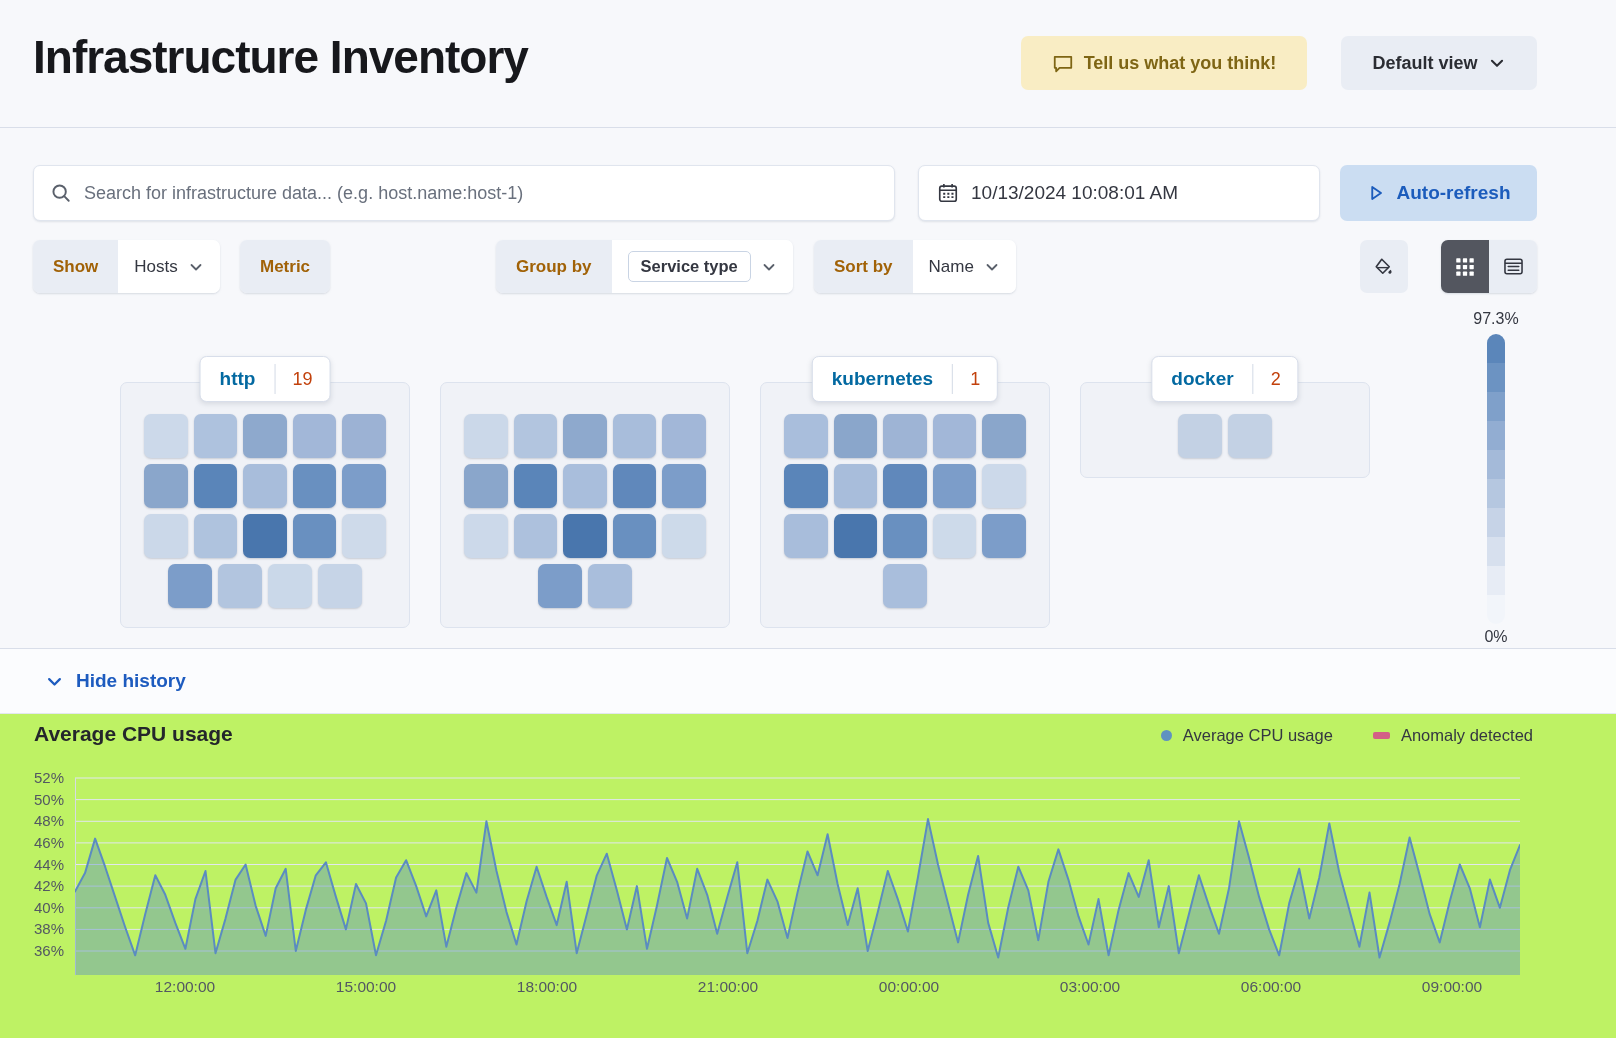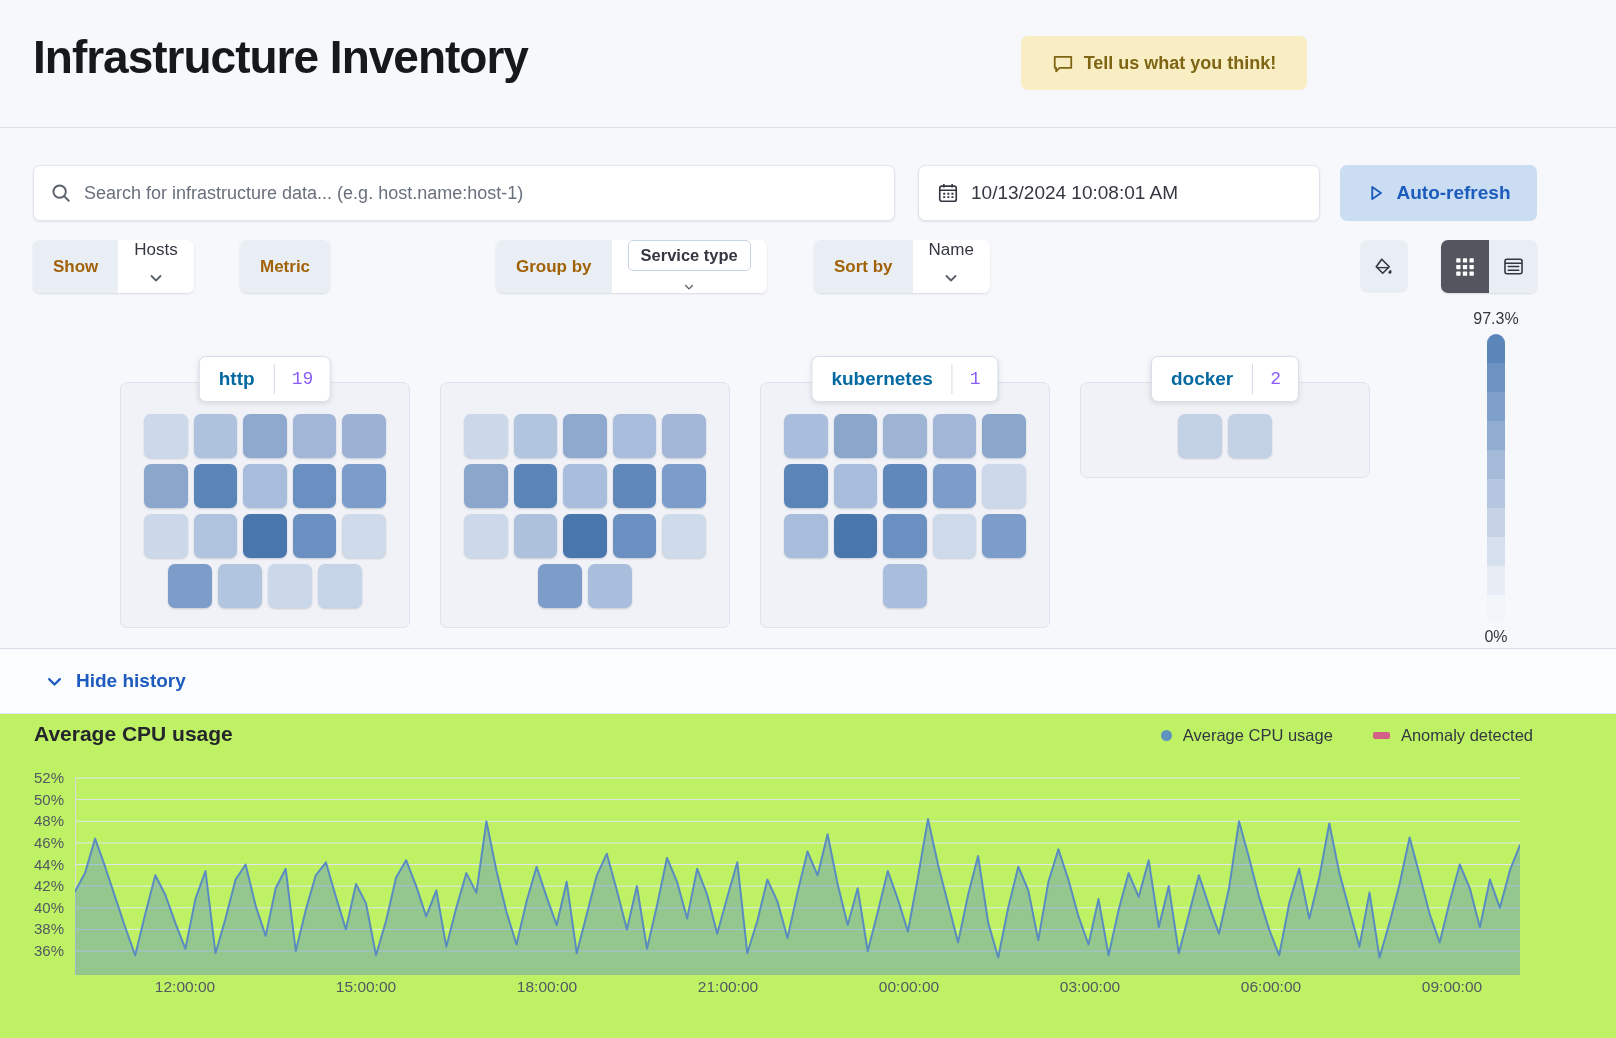--- a/index.html
+++ b/index.html
@@ -17,35 +17,35 @@
   
   .search-box { position:absolute; left:33px; top:165px; width:862px; height:56px; background:#fff; border:1px solid #e0e5ee; border-radius:7px; box-shadow:0 1px 2px rgba(152,162,179,.25); display:flex; align-items:center; padding:0 16px; gap:12px; }
   .search-box input { border:none; outline:none; flex:1; font-size:18px; font-family:"Liberation Sans",sans-serif; color:#343741; background:transparent; }
   .search-box input::placeholder { color:#69707d; }
   .date-picker { position:absolute; left:918px; top:165px; width:402px; height:56px; background:#fff; border:1px solid #e0e5ee; border-radius:7px; box-shadow:0 1px 2px rgba(152,162,179,.25); display:flex; align-items:center; padding:0 18px; gap:12px; font-size:19px; font-weight:500; cursor:pointer; }
   .btn-autorefresh { position:absolute; left:1340px; top:165px; width:197px; height:56px; background:#cbddf2; color:#1c5cbc; font-size:19px; }
 
   
   .fgroup { position:absolute; top:240px; height:53px; display:flex; border-radius:7px; box-shadow:0 1px 2px rgba(152,162,179,.35); overflow:hidden; }
   .fg-label { background:#e9edf4; display:flex; align-items:center; padding:0 20px; font-size:17px; font-weight:700; color:#a16207; }
-  .fg-value { background:#fff; display:flex; align-items:center; gap:10px; padding:0 16px; font-size:17px; font-weight:500; color:#343741; cursor:pointer;flex-direction:column; }
+  .fg-value { background:#fff; display:flex; align-items:center; gap:10px; padding:0 16px; font-size:17px; font-weight:500; color:#343741; cursor:pointer; }
   .token { border:1px solid #c9d4e4; border-radius:5px; padding:5px 12px; font-weight:700; font-size:16.5px; background:#fff; }
   .icon-btn { position:absolute; top:240px; width:48px; height:53px; border-radius:7px; background:#e9edf4; display:flex; align-items:center; justify-content:center; cursor:pointer; }
   .seg-toggle { position:absolute; left:1441px; top:240px; width:96px; height:53px; border-radius:7px; overflow:hidden; display:flex; box-shadow:0 1px 2px rgba(152,162,179,.35); }
   .seg-half { width:48px; height:53px; display:flex; align-items:center; justify-content:center; cursor:pointer; }
   .seg-active { background:#53565f; }
   .seg-inactive { background:#e9edf4; }
 
   
   .waffle-row { position:absolute; left:120px; top:382px; display:flex; gap:30px; align-items:flex-start; }
   .wgroup { position:relative; width:290px; background:#f0f2f7; border:1px solid #dde3ee; border-radius:7px; padding:31px 23px 19px 23px; }
   .wbadge { position:absolute; top:-27px; left:50%; transform:translateX(-50%); background:#fff; border:1px solid #d8deea; border-radius:7px; box-shadow:0 2px 5px rgba(100,110,130,.18); display:flex; align-items:center; height:46px; z-index:2; }
   .wbadge .wname { padding:0 19px; font-size:19px; font-weight:700; color:#0369a1; white-space:nowrap; }
   .wbadge .wdiv { width:1px; height:30px; background:#d3dae6; }
-  .wbadge .wcount { padding:0 17px; font-size:18px; color:#8b5cf6;font-family:Liberation Mono, monospace; }
+  .wbadge .wcount { padding:0 17px; font-size:18px; color:#c2410c; }
   .wrow { display:flex; gap:6px; justify-content:center; margin-bottom:6px; }
   .wrow:last-child { margin-bottom:0; }
   .tile { width:44px; height:44px; border-radius:7px; box-shadow:0 1px 2px rgba(80,90,110,.25); cursor:pointer; }
 
   .scale-wrap { position:absolute; left:1466px; top:310px; width:60px; text-align:center; }
   .scale-max { font-size:16px; color:#343741; margin-bottom:6px; }
   .scale-bar { width:18px; height:290px; margin:0 auto; border-radius:9px; overflow:hidden; display:flex; flex-direction:column; }
   .scale-step { flex:1; }
   .scale-min { font-size:16px; color:#343741; margin-top:4px; }
 
@@ -72,20 +72,28 @@
 <div id="app">
 
   <div class="page-title">Infrastructure Inventory</div>
   <div class="btn btn-feedback">
     <span style="display:flex">
       <svg width="22" height="22" viewBox="0 0 16 16" fill="none" stroke="#7e6514" stroke-width="1.3">
           <path d="M2 3.5 h12 v8 h-8.5 L3 14 v-2.5 H2 z" stroke-linejoin="round"></path>
         </svg>
     </span>
     <span>Tell us what you think!</span>
+  </div>
+  <div class="btn btn-defaultview">
+    <span>Default view</span>
+    <span style="display:flex">
+      <svg width="18" height="18" viewBox="0 0 16 16" fill="none" stroke="#2b2d33" stroke-width="1.8" stroke-linecap="round" stroke-linejoin="round">
+          <path d="M3.5 6 L8 10.5 L12.5 6"></path>
+        </svg>
+    </span>
   </div>
   <div class="hdr-border"></div>
 
   <div class="search-box">
     <span style="display:flex">
       <svg width="22" height="22" viewBox="0 0 16 16" fill="none" stroke="#5a606b" stroke-width="1.4">
           <circle cx="7" cy="7" r="4.5"></circle>
           <path d="M10.5 10.5 L13.6 13.6" stroke-linecap="round"></path>
         </svg>
     </span>

